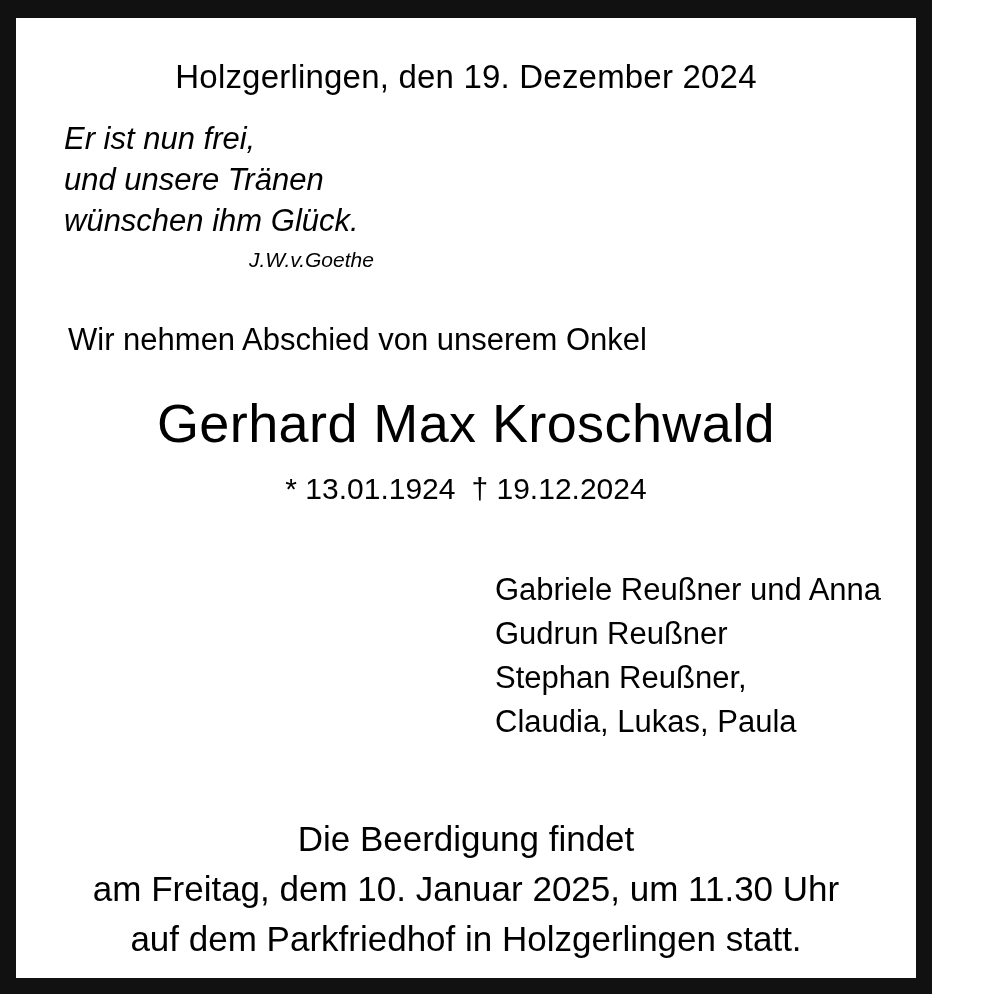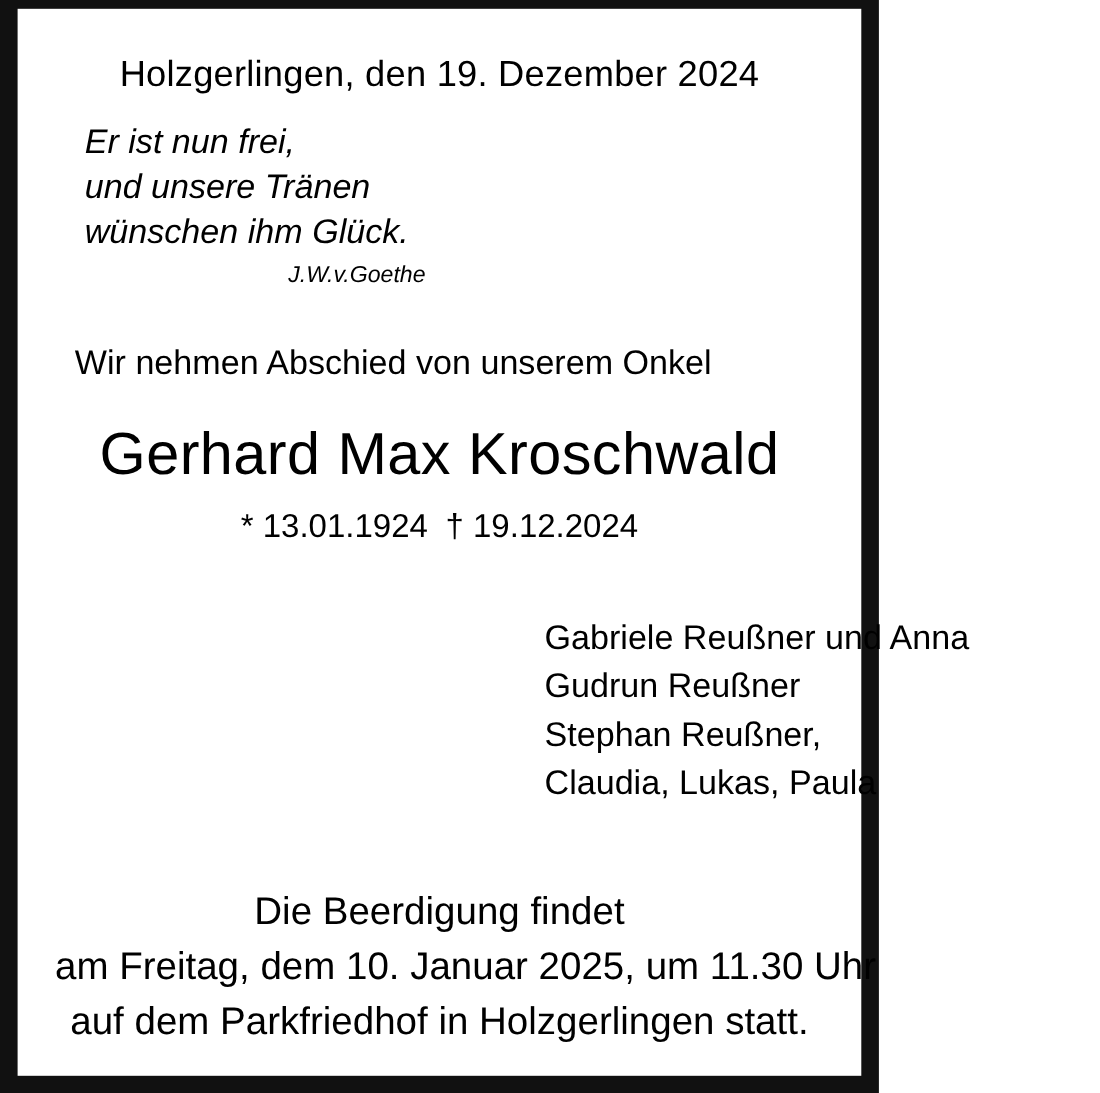--- a/index.html
+++ b/index.html
@@ -8,45 +8,45 @@
     background: #ffffff;
   }
   body {
     width: 1000px;
     height: 994px;
     font-family: "Liberation Sans", sans-serif;
     color: #000000;
   }
   #obituary {
     box-sizing: border-box;
-    width: 799px;
+    width: 932px;
     height: 994px;
     background: #111111;
-    padding: 8px 16px 16px 16px;
+    padding: 18px 16px 16px 16px;
   }
   .card {
     box-sizing: border-box;
     width: 100%;
     height: 100%;
     background: #ffffff;
     position: relative;
     padding: 34px 34px 20px 34px;
   }
   .date-line {
     text-align: center;
     font-size: 33px;
     letter-spacing: 0.2px;
     margin: 6px 0 22px 0;
     white-space: nowrap;
   }
   .verse {
     font-style: italic;
     font-size: 31px;
     line-height: 1.33;
-    margin: 0 0 0 27px;
+    margin: 0 0 0 14px;
   }
   .verse-line {
     white-space: nowrap;
   }
   .verse-author {
     font-style: italic;
     font-size: 21px;
     margin: 4px 0 0 185px;
   }
   .intro {

